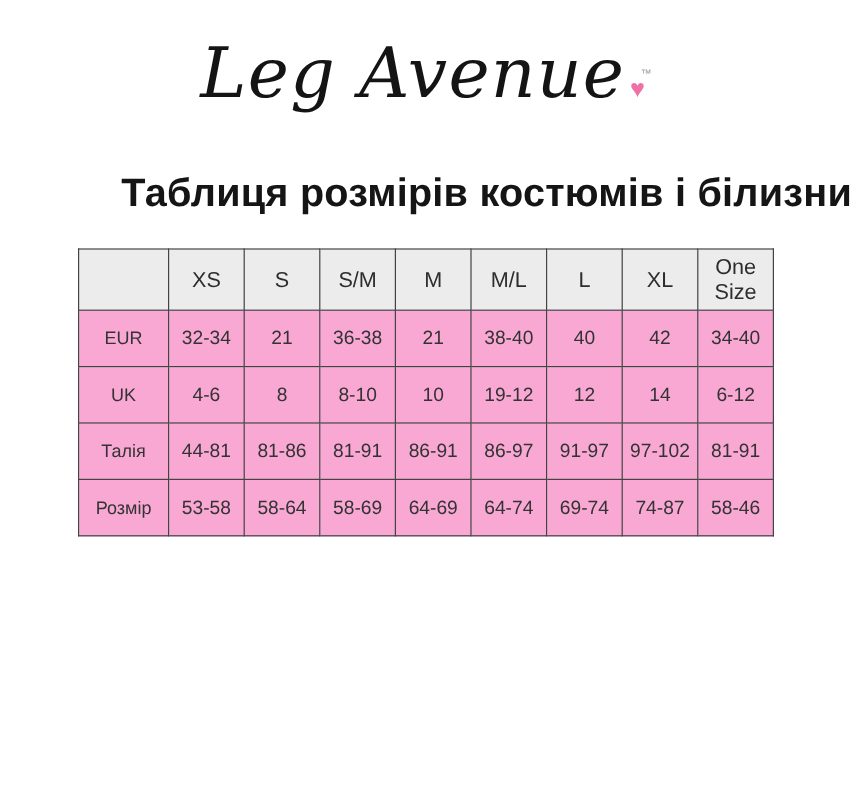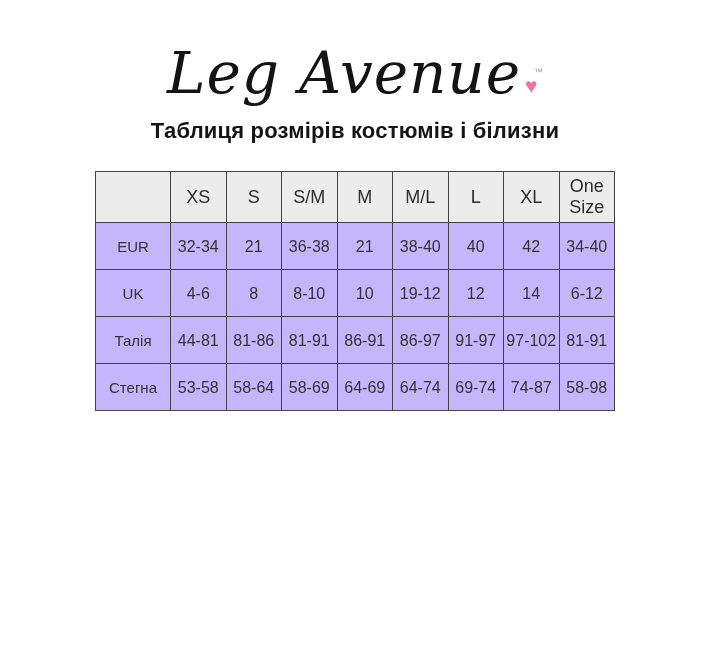--- a/index.html
+++ b/index.html
@@ -8,21 +8,21 @@
     width: 710px;
     height: 655px;
     font-family: "Liberation Sans", sans-serif;
     color: #333333;
     overflow: hidden;
   }
   .page { width: 710px; height: 655px; }
 
   
   .logo-wrap {
-    padding-top: 28px;
+    padding-top: 16px;
     height: 118px;
     text-align: center;
     white-space: nowrap;
   }
   .logo-text {
     font-family: "DejaVu Serif", serif;
     font-style: italic;
     font-weight: normal;
     font-size: 58px;
     line-height: 90px;
@@ -46,30 +46,31 @@
   .logo-heart {
     display: block;
     font-size: 21px;
     line-height: 18px;
     color: #ef72a7;
     font-style: normal;
   }
 
   
   .page-title {
-    text-align: center;
-    font-size: 22px;
+    margin-top: 24px;
+    text-align: right;
+    font-size: 33px;
     font-weight: bold;
     color: #151515;
     letter-spacing: 0.2px;
   }
 
   
   table.size-table {
-    width: 520px;
+    width: 580px;
     margin: 27px auto 0 auto;
     border-collapse: collapse;
     table-layout: fixed;
   }
   .size-table th, .size-table td {
     border: 1px solid #434343;
     text-align: center;
     vertical-align: middle;
     font-weight: normal;
     color: #333333;
@@ -80,21 +81,21 @@
     background: #ececec;
     height: 51px;
     font-size: 18px;
     line-height: 21px;
     color: #2d2d2d;
   }
   .size-table tbody th, .size-table tbody td {
     height: 47px;
     font-size: 16px;
     line-height: 19px;
-    background: #c4b5fd;
+    background: #f9a8d4;
   }
   .size-table tbody th { font-size: 15px; }
 </style>
 </head>
 <body>
 
 <div class="page">
 
   <div class="logo-wrap">
     <span class="logo-text">Leg Avenue</span><span class="logo-mark"><span class="logo-tm">™</span><span class="logo-heart">♥</span></span>
@@ -155,26 +156,26 @@
         <td>44-81</td>
         <td>81-86</td>
         <td>81-91</td>
         <td>86-91</td>
         <td>86-97</td>
         <td>91-97</td>
         <td>97-102</td>
         <td>81-91</td>
       </tr>
       <tr>
-        <th>Стегна</th>
+        <th>Розмір</th>
         <td>53-58</td>
         <td>58-64</td>
         <td>58-69</td>
         <td>64-69</td>
         <td>64-74</td>
         <td>69-74</td>
         <td>74-87</td>
-        <td>58-98</td>
+        <td>58-46</td>
       </tr>
     </tbody>
   </table>
 
 </div>
 
 </body></html>

